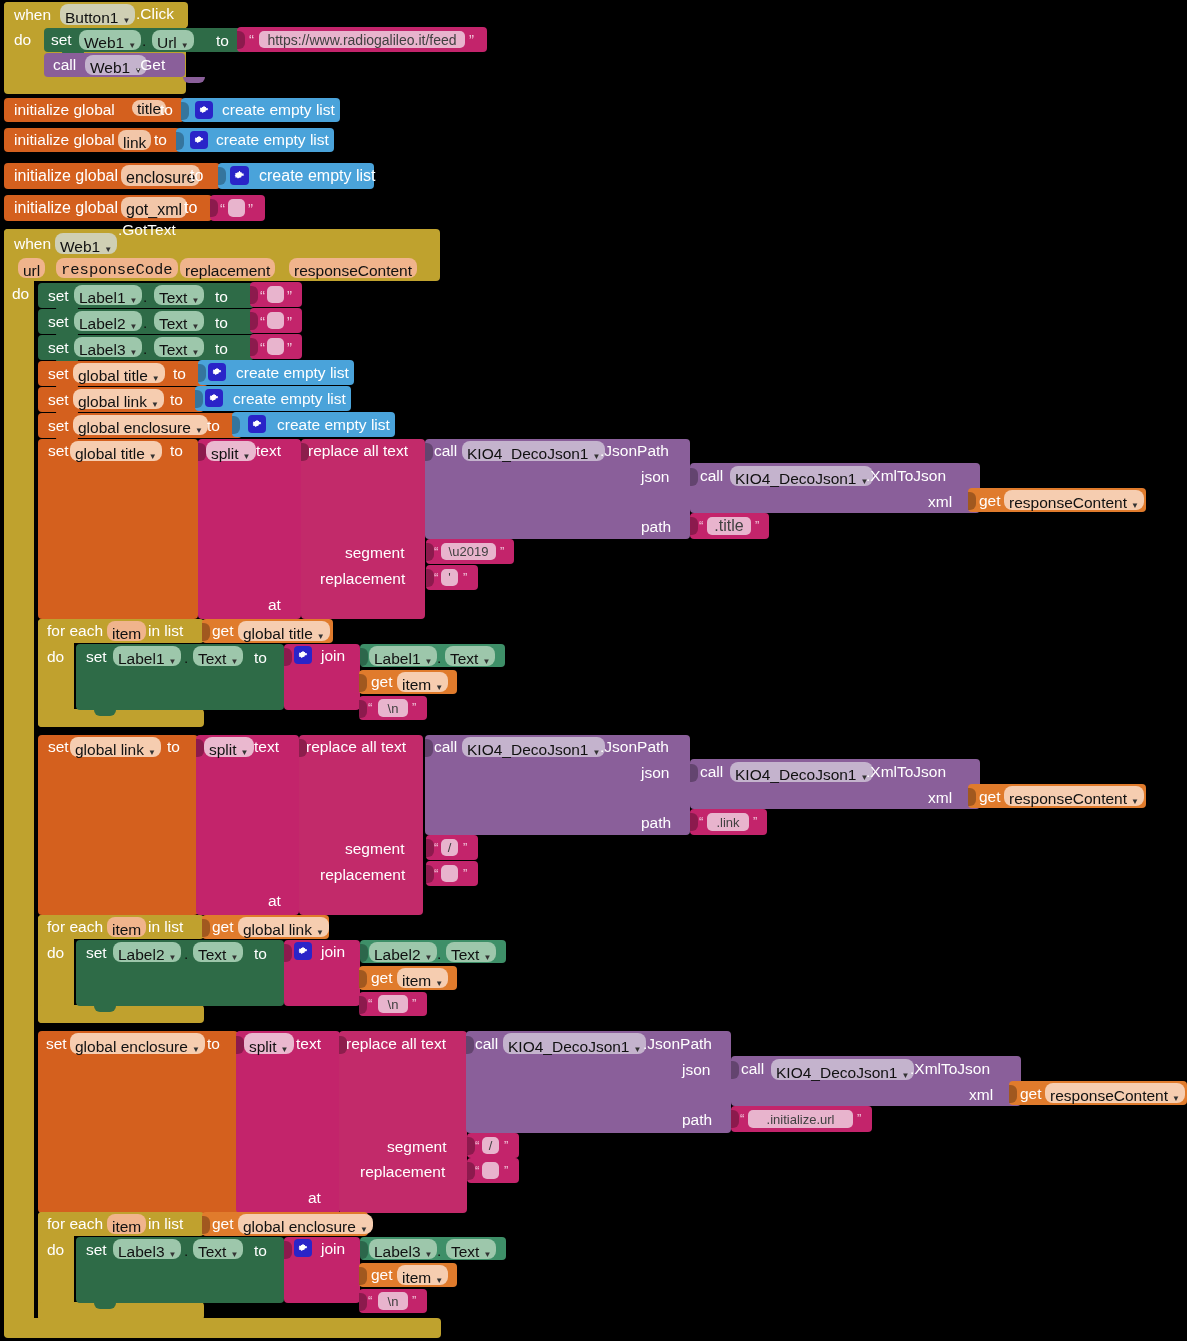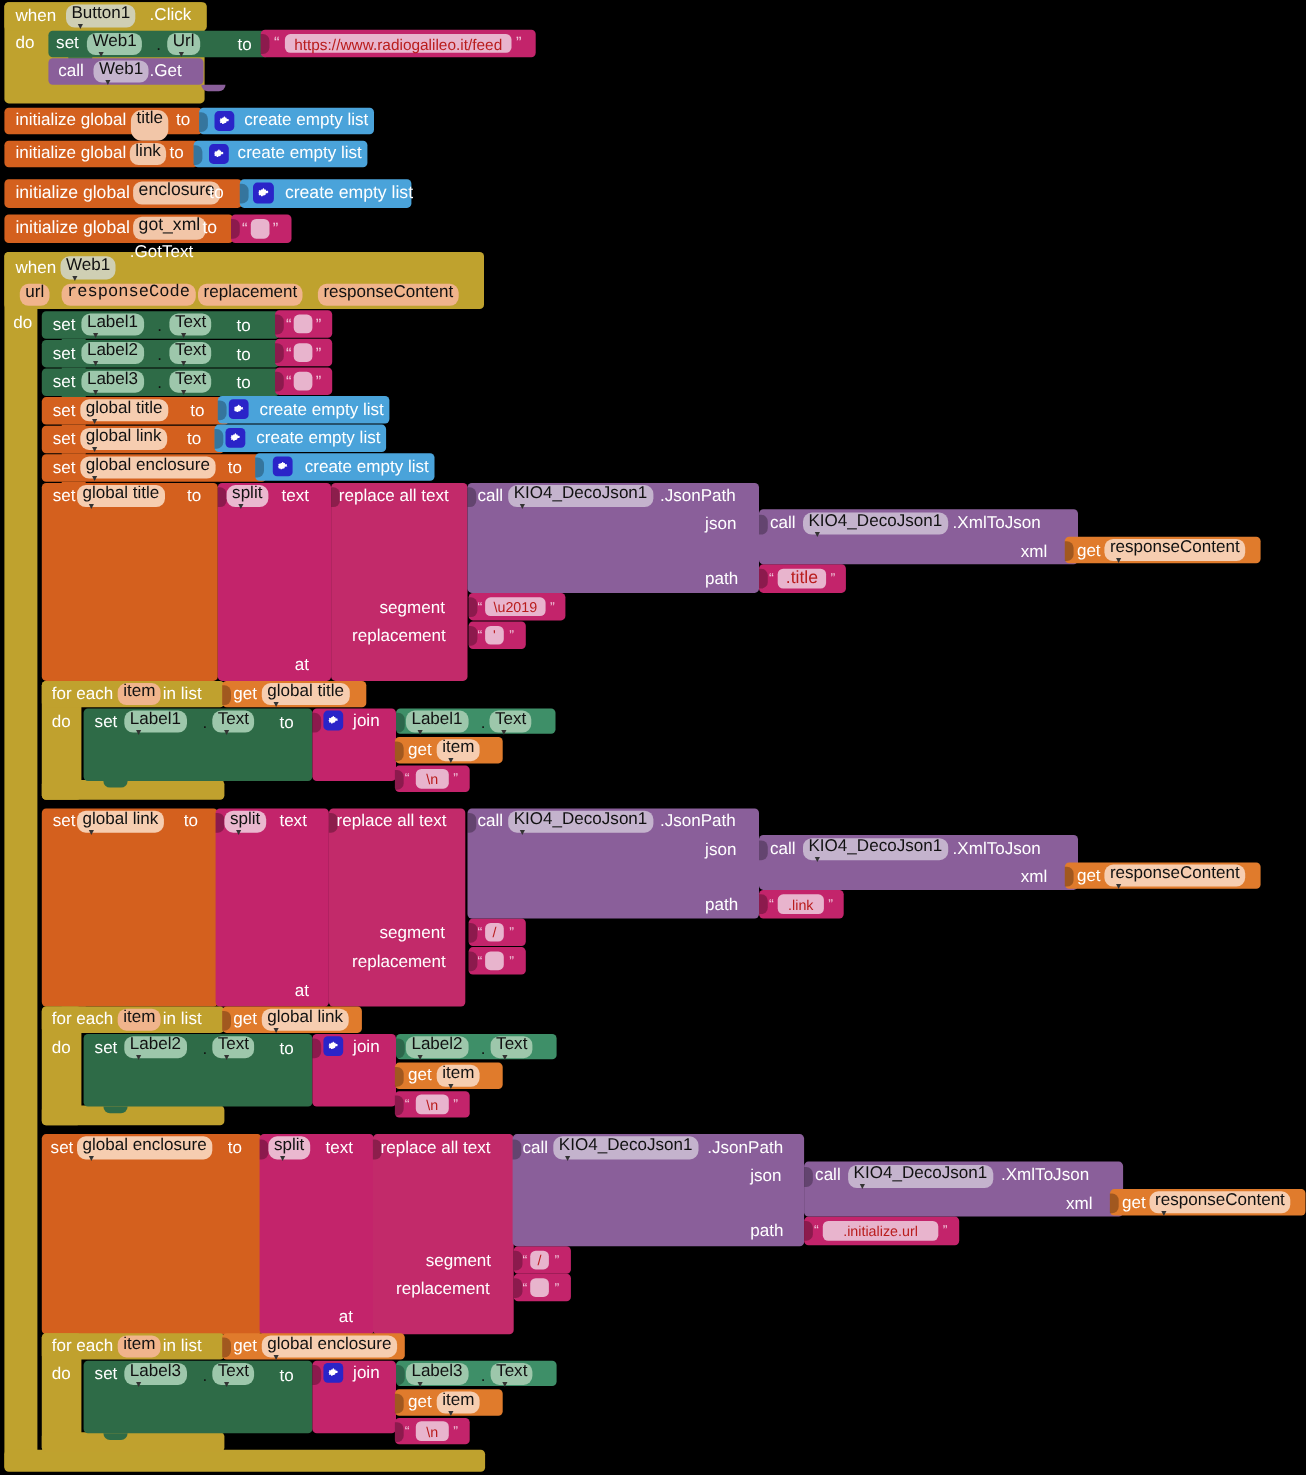--- a/index.html
+++ b/index.html
@@ -22,36 +22,36 @@
   .blue    {background:#4aa3da;}
   .txtblk  {background:#c3246b;}
 
   .lbl{position:absolute;color:#fff;font-size:15.5px;line-height:1;white-space:nowrap;}
   .lbl.blkk{color:#000;}
 
   
   .fld{
     position:absolute;box-sizing:border-box;border-radius:8px;
     color:#111;font-size:15.5px;line-height:1;white-space:nowrap;
-    display:flex;align-items:flex-start;padding:0 5px;flex-direction:column;
+    display:flex;align-items:flex-end;padding:0 5px;
   }
   .fld .cap{display:inline-block;}
   .fld .arw{margin-left:4px;font-size:8px;color:#333;}
   .f-tan   {background:#cfcfb4;}
   .f-green {background:#9dc7ab;}
   .f-purple{background:#c4b3cd;}
   .f-peach {background:#f2c6a8;}
   .f-peach2{background:#f6cdb0;}
   .f-pink2 {background:#eab8cf;}
   .f-orange{background:#f0b48c;}
 
   
   .strfield{
     position:absolute;background:#e8b4cd;border-radius:5px;
-    color:#b91c1c;font-size:14px;display:flex;align-items:center;justify-content:center;
+    color:#404040;font-size:14px;display:flex;align-items:center;justify-content:center;
     line-height:1.0;white-space:pre;text-align:right;
   }
   .quote{position:absolute;color:#f0c7da;font-size:15px;line-height:1;}
 
   
   .gear{
     position:absolute;width:18px;height:18px;border-radius:4px;background:#2a24c8;
     display:flex;align-items:center;justify-content:center;
   }
   .gear svg{display:block;}
@@ -97,21 +97,21 @@
 <div class="nub purple" style="left:183px;top:77px;width:0;height:0;"></div>
 <span class="lbl" style="left:53px;top:57px;">call</span>
 <div class="fld f-purple" style="left:85px;top:55px;height:20px;">
   <span class="cap">Web1</span>
   <span class="arw">▼</span>
 </div>
 <span class="lbl" style="left:136px;top:57px;">.Get</span>
 
 <div class="blk orange" style="left:4px;top:98px;width:180px;height:24px;"></div>
 <span class="lbl" style="left:14px;top:102px;">initialize global</span>
-<div class="fld f-peach" style="left:119px;top:100px;height:28px;border-radius:10px;">
+<div class="fld f-peach" style="left:132px;top:100px;height:16px;border-radius:10px;">
   <span class="cap">title</span>
 </div>
 <span class="lbl" style="left:160px;top:102px;">to</span>
 <div class="blk blue" style="left:181px;top:98px;width:159px;height:24px;"></div>
 <div class="socket" style="left:181px;top:102px;"></div>
 <div class="gear" style="left:195px;top:101px;">
   <svg width="12" height="12" viewBox="0 0 16 16">
       <path fill="#fff" d="M8 5.2A2.8 2.8 0 1 0 8 10.8 2.8 2.8 0 0 0 8 5.2zm0 4.3A1.5 1.5 0 1 1 8 6.5a1.5 1.5 0 0 1 0 3zM14 8l-1.2-.5.6-1.2-1.1-1.1-1.2.6L10.5 4 9 3.9 8.5 2.6h-1L7 3.9 5.5 4l-.6 1.2-1.2-.6L2.6 5.7l.6 1.2L2 8l1.2.5-.6 1.2 1.1 1.1 1.2-.6.5 1.3h1.6l.5-1.3 1.2.6 1.1-1.1-.6-1.2z"></path>
     </svg>
 </div>

